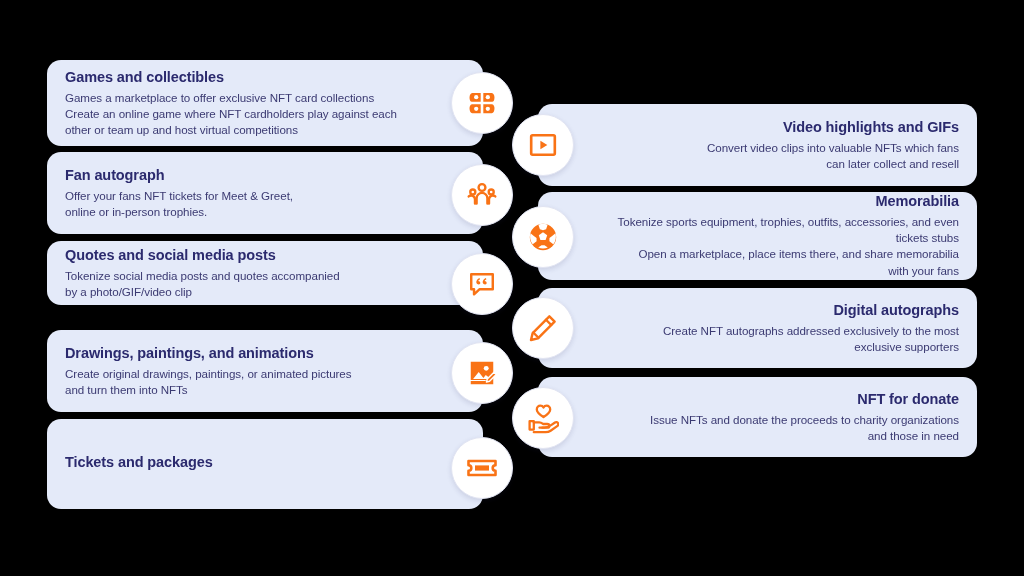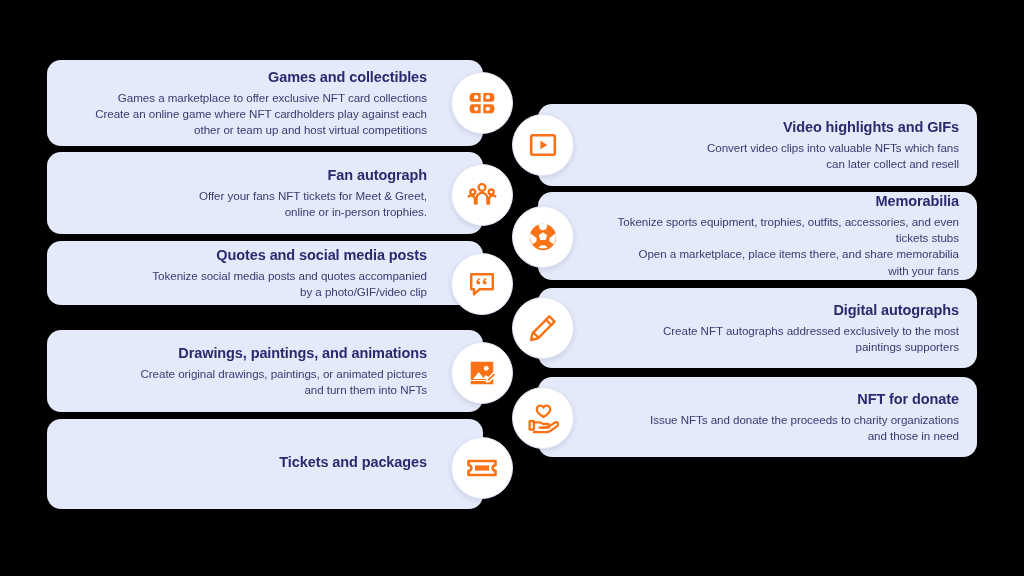--- a/index.html
+++ b/index.html
@@ -25,24 +25,23 @@
     background: #e4eaf9;
     border-radius: 14px;
   }
 
   .card-left  { left: 47px;  width: 436px; }
   .card-right { left: 538px; width: 439px; }
 
   .card-text-left {
     position: absolute;
     right: 56px;
-    left: 12px;
+    left: 18px;
     top: 50%;
     transform: translateY(-50%);
-    text-align: right;
   }
 
   .card-text-right {
     position: absolute;
     left: 58px;
     right: 18px;
     top: 50%;
     transform: translateY(-50%);
     text-align: right;
   }
@@ -154,21 +153,21 @@
         <span class="ln">with your fans</span>
       </div>
     </div>
   </div>
 
   <div class="card card-right" style="top:288px;height:80px;">
     <div class="card-text-right">
       <div class="card-title">Digital autographs</div>
       <div class="card-body">
         <span class="ln">Create NFT autographs addressed exclusively to the most</span>
-        <span class="ln">paintings supporters</span>
+        <span class="ln">exclusive supporters</span>
       </div>
     </div>
   </div>
 
   <div class="card card-right" style="top:377px;height:80px;">
     <div class="card-text-right">
       <div class="card-title">NFT for donate</div>
       <div class="card-body">
         <span class="ln">Issue NFTs and donate the proceeds to charity organizations</span>
         <span class="ln">and those in need</span>

